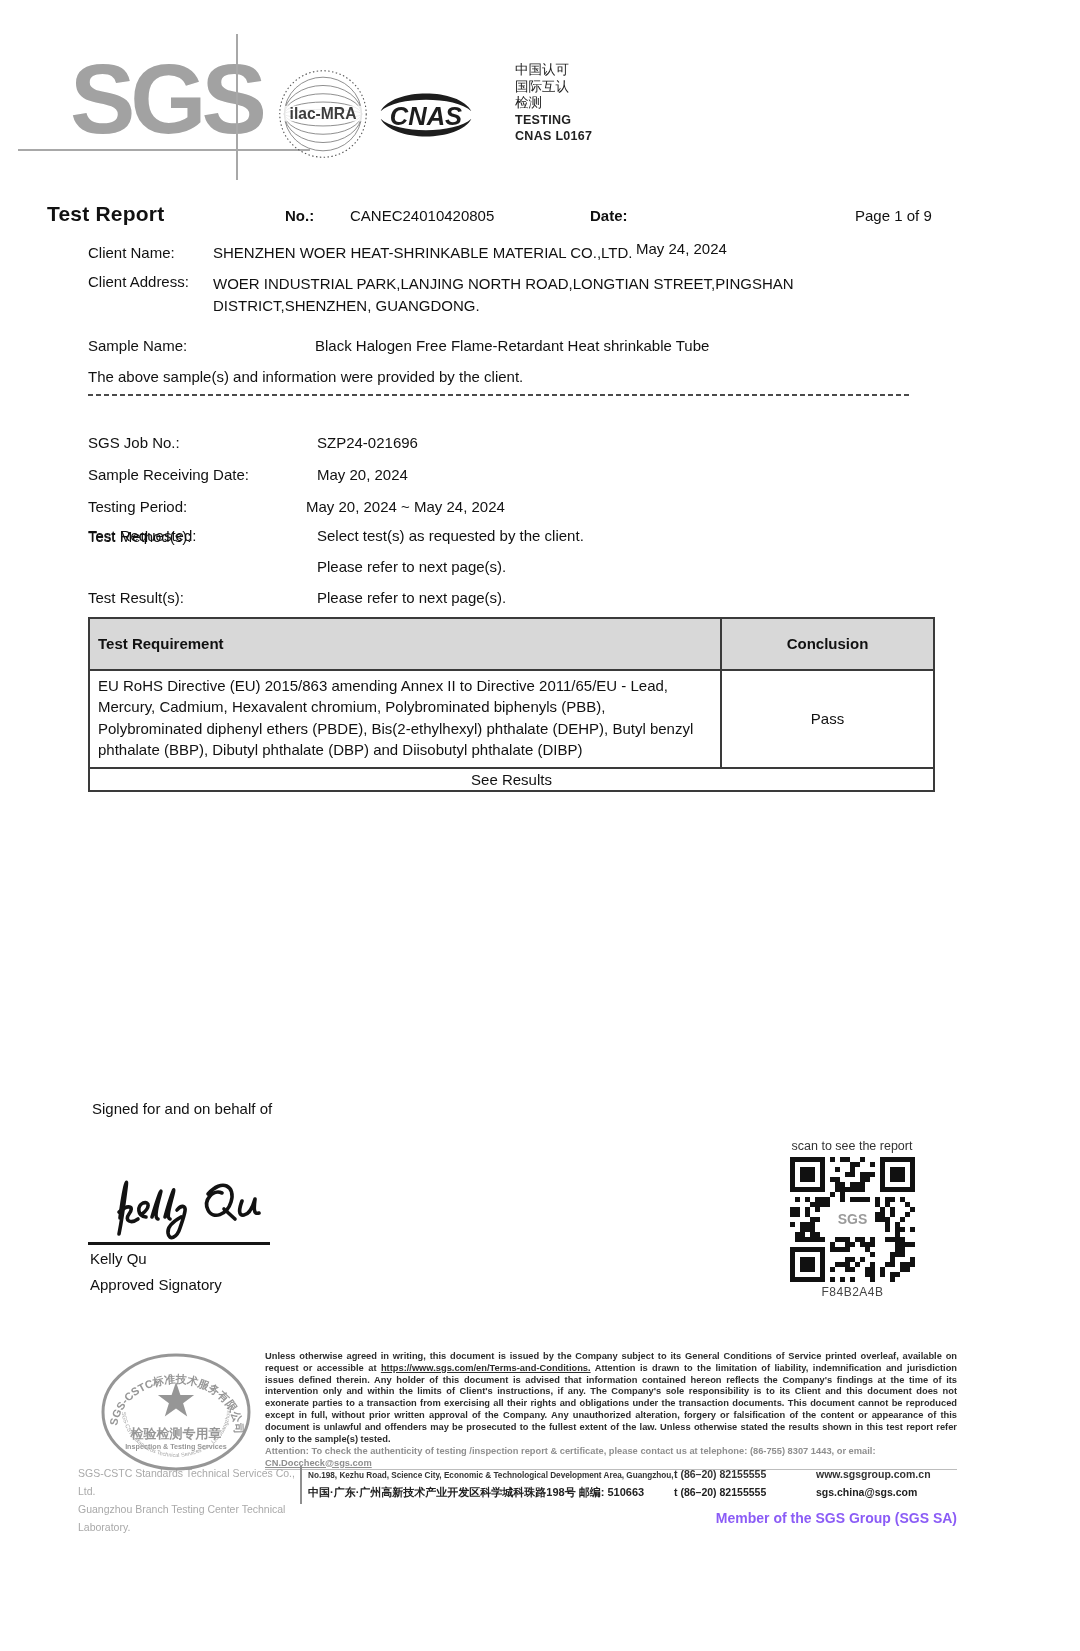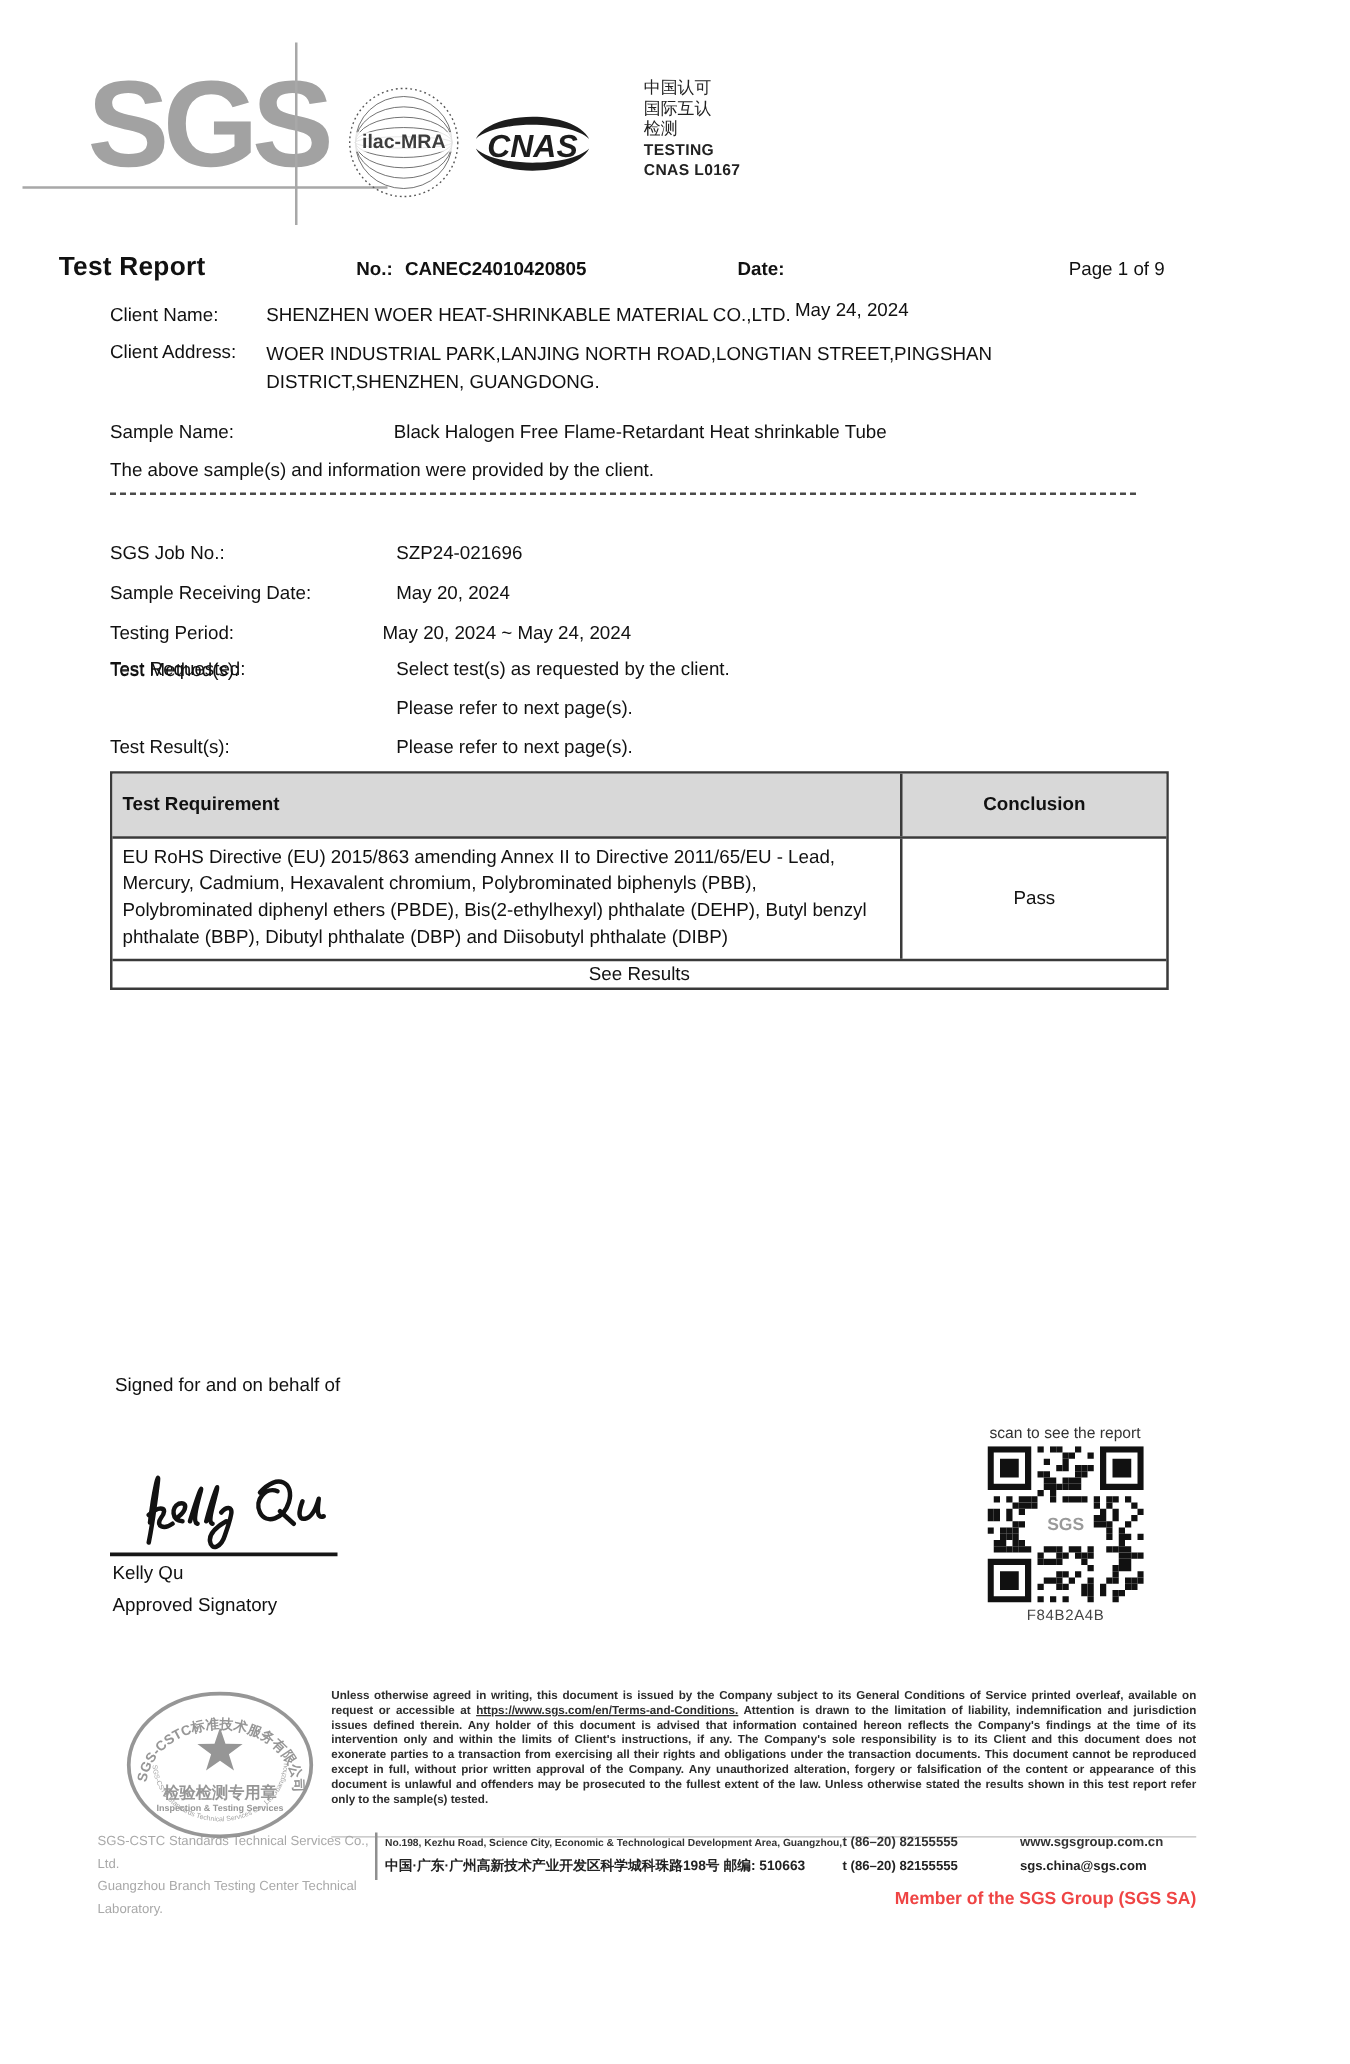--- a/index.html
+++ b/index.html
@@ -14,21 +14,21 @@
   .cnas-box{position:absolute;left:374px;top:82px;width:104px;height:66px;}
   .accred{position:absolute;left:515px;top:62px;font-size:13.5px;line-height:16.5px;color:#222;}
   .accred .lat{font-weight:bold;font-size:12.5px;letter-spacing:.3px;}
 
   
   .title-row{position:absolute;left:0;top:202px;width:1080px;height:26px;}
   .report-title{position:absolute;left:47px;top:0;font-size:21px;font-weight:bold;letter-spacing:.2px;}
   .t-label{font-weight:bold;font-size:15px;}
   .t-val{font-size:15px;}
   .no-label{position:absolute;left:285px;top:5px;}
-  .no-val{position:absolute;left:324px;top:5px;font-weight:bold;}
+  .no-val{position:absolute;left:350px;top:5px;}
   .date-label{position:absolute;left:590px;top:5px;}
   .date-val{position:absolute;left:636px;top:5px;margin-top:33px;}
   .page-num{position:absolute;left:855px;top:5px;font-size:15px;}
 
   .row-lbl{position:absolute;font-size:15px;color:#111;}
   .row-val{position:absolute;font-size:15px;color:#111;}
 
   .dashline{position:absolute;left:88px;top:394px;width:824px;height:2px;
     background:repeating-linear-gradient(90deg,#4a4a4a 0 5px,transparent 5px 8px);}
 
@@ -65,21 +65,21 @@
   .disclaimer a{color:#2d2d2d;}
   .attention{position:absolute;left:265px;top:1446px;width:692px;font-size:9.3px;font-weight:bold;line-height:11.5px;color:#8f8f8f;text-align:left;}
   .attention a{color:#8f8f8f;}
   .foot-rule{position:absolute;left:265px;top:1469px;width:692px;height:1px;background:#bdbdbd;}
 
   .addr-row-en{position:absolute;left:308px;top:1468px;width:650px;display:flex;align-items:baseline;font-size:8.2px;color:#333;font-weight:600;}
   .addr-row-cn{position:absolute;left:308px;top:1485px;width:650px;display:flex;align-items:baseline;font-size:11px;color:#222;font-weight:600;}
   .addr-text{flex:1;white-space:nowrap;overflow:hidden;}
   .addr-tel{width:142px;font-size:10.5px;font-weight:600;white-space:nowrap;}
   .addr-site{width:142px;font-size:10.5px;font-weight:600;white-space:nowrap;}
-  .member{position:absolute;left:265px;top:1510px;width:692px;text-align:right;font-size:14px;font-weight:600;color:#ef4444;}
+  .member{position:absolute;left:265px;top:1510px;width:692px;text-align:right;font-size:14px;font-weight:600;color:#8b5cf6;}
 </style>
 </head>
 <body>
 
 <div class="page">
 
   <div class="sgs-logo">SGS</div>
   <div class="crosshair-v"></div>
   <div class="crosshair-h"></div>
 
@@ -370,20 +370,21 @@
     <text x="76" y="86" text-anchor="middle" font-size="13" fill="#8e8e8e" font-weight="bold" font-family="Liberation Sans, sans-serif">检验检测专用章</text>
     <text x="76" y="97" text-anchor="middle" font-size="7.2" fill="#8e8e8e" font-weight="bold" font-family="Liberation Sans, sans-serif">Inspection &amp; Testing Services</text>
     <text font-size="5.6" fill="#9c9c9c" font-family="Liberation Sans, sans-serif">
       <textPath href="#ringBot" startOffset="2">SGS-CSTC Standards Technical Services Co., Ltd Guangzhou Branch</textPath>
     </text>
   </svg>
   <div class="foot-vline"></div>
 
   <div class="disclaimer"><span>Unless otherwise agreed in writing, this document is issued by the Company subject to its General Conditions of Service printed overleaf, available on request or accessible at </span><a href="#">https://www.sgs.com/en/Terms-and-Conditions.</a><span> Attention is drawn to the limitation of liability, indemnification and jurisdiction issues defined therein. Any holder of this document is advised that information contained hereon reflects the Company's findings at the time of its intervention only and within the limits of Client's instructions, if any. The Company's sole responsibility is to its Client and this document does not exonerate parties to a transaction from exercising all their rights and obligations under the transaction documents. This document cannot be reproduced except in full, without prior written approval of the Company. Any unauthorized alteration, forgery or falsification of the content or appearance of this document is unlawful and offenders may be prosecuted to the fullest extent of the law. Unless otherwise stated the results shown in this test report refer only to the sample(s) tested.</span></div>
 
+  <div class="attention"><span>Attention: To check the authenticity of testing /inspection report &amp; certificate, please contact us at telephone: (86-755) 8307 1443, or email: </span><a href="#">CN.Doccheck@sgs.com</a></div>
 
   <div class="foot-rule"></div>
 
   <div class="addr-row-en">
     <div class="addr-text">No.198, Kezhu Road, Science City, Economic &amp; Technological Development Area, Guangzhou, Guangdong, China 510663</div>
     <div class="addr-tel">t (86–20) 82155555</div>
     <div class="addr-site">www.sgsgroup.com.cn</div>
   </div>
   <div class="addr-row-cn">
     <div class="addr-text">中国·广东·广州高新技术产业开发区科学城科珠路198号  邮编: 510663</div>

